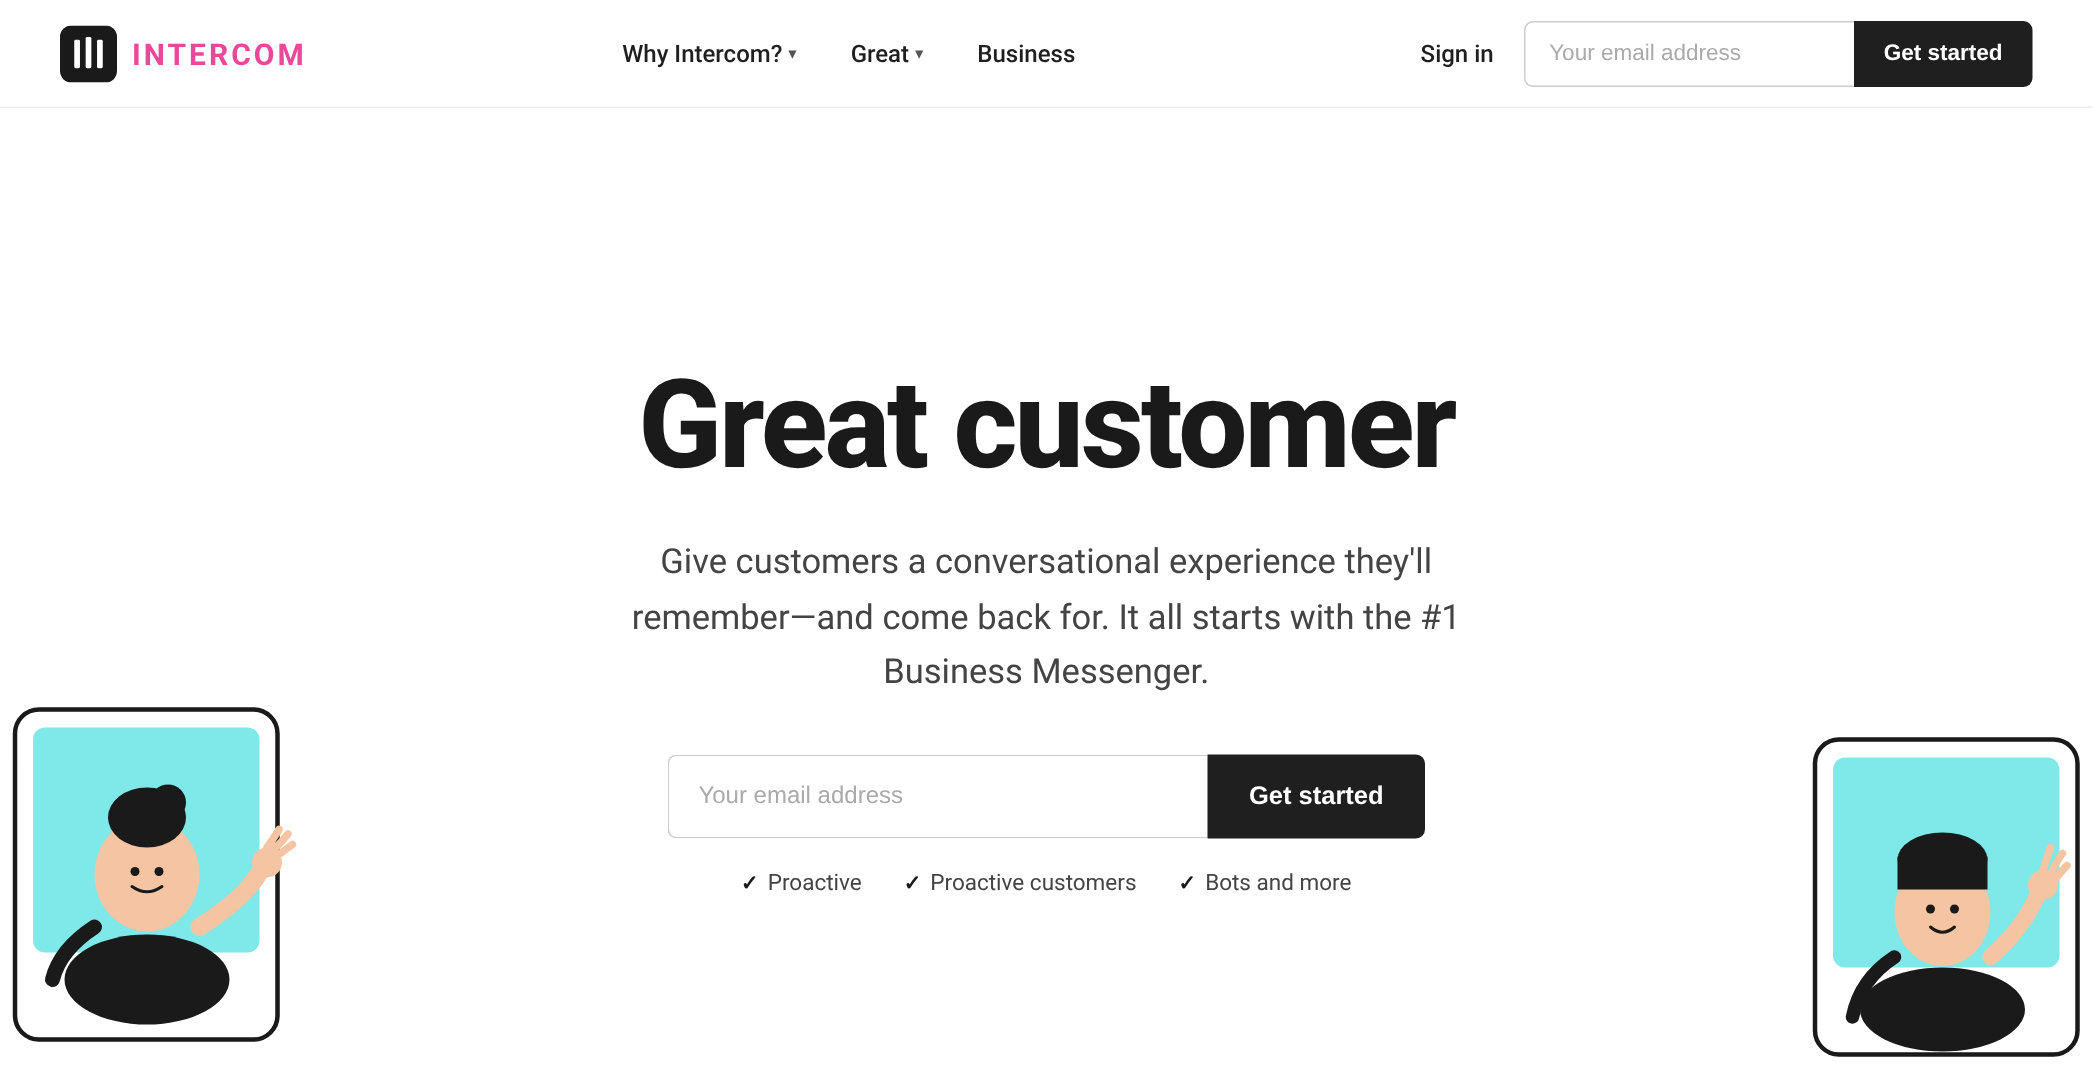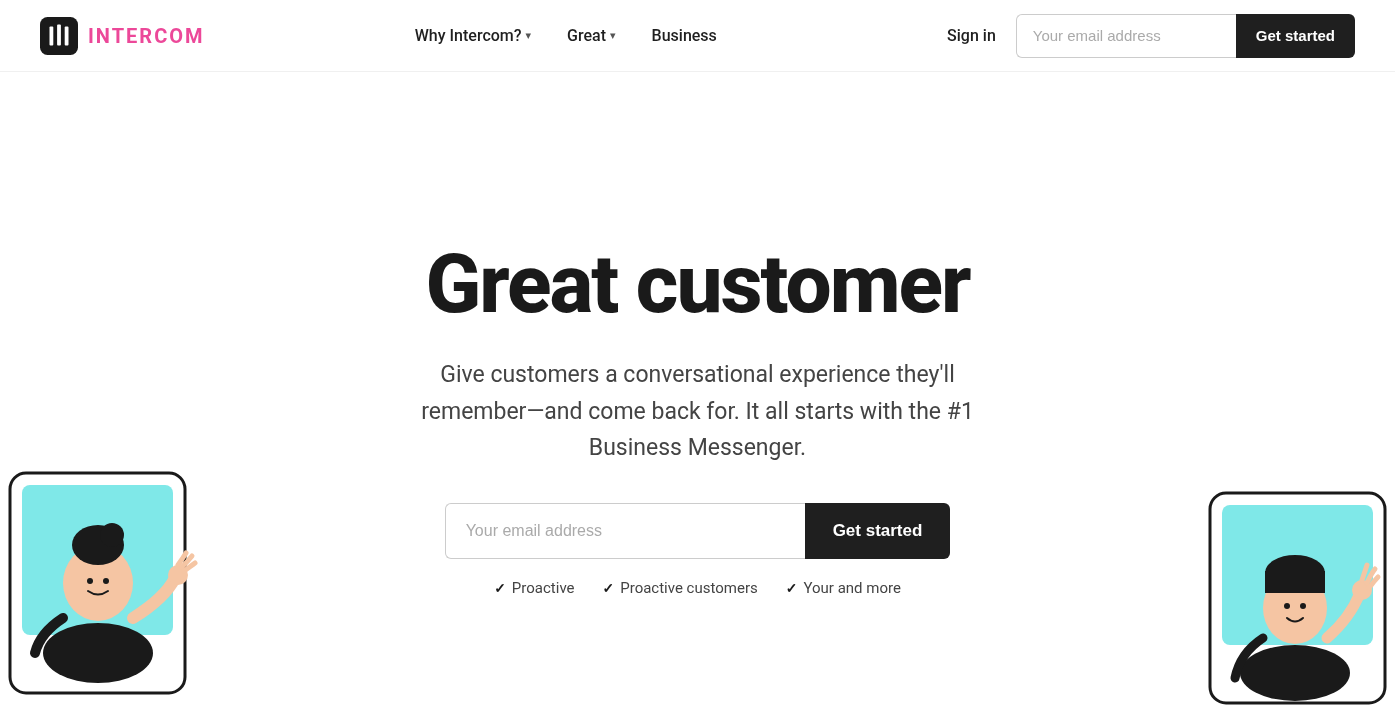--- a/index.html
+++ b/index.html
@@ -335,18 +335,18 @@
       <div class="hero-feature-item">
         <span class="check-icon">✓</span>
         <span>Proactive</span>
       </div>
       <div class="hero-feature-item">
         <span class="check-icon">✓</span>
         <span>Proactive customers</span>
       </div>
       <div class="hero-feature-item">
         <span class="check-icon">✓</span>
-        <span>Your and more</span>
+        <span>Bots and more</span>
       </div>
     </div>
   </div>
 
 </section>
 
 </body></html>

